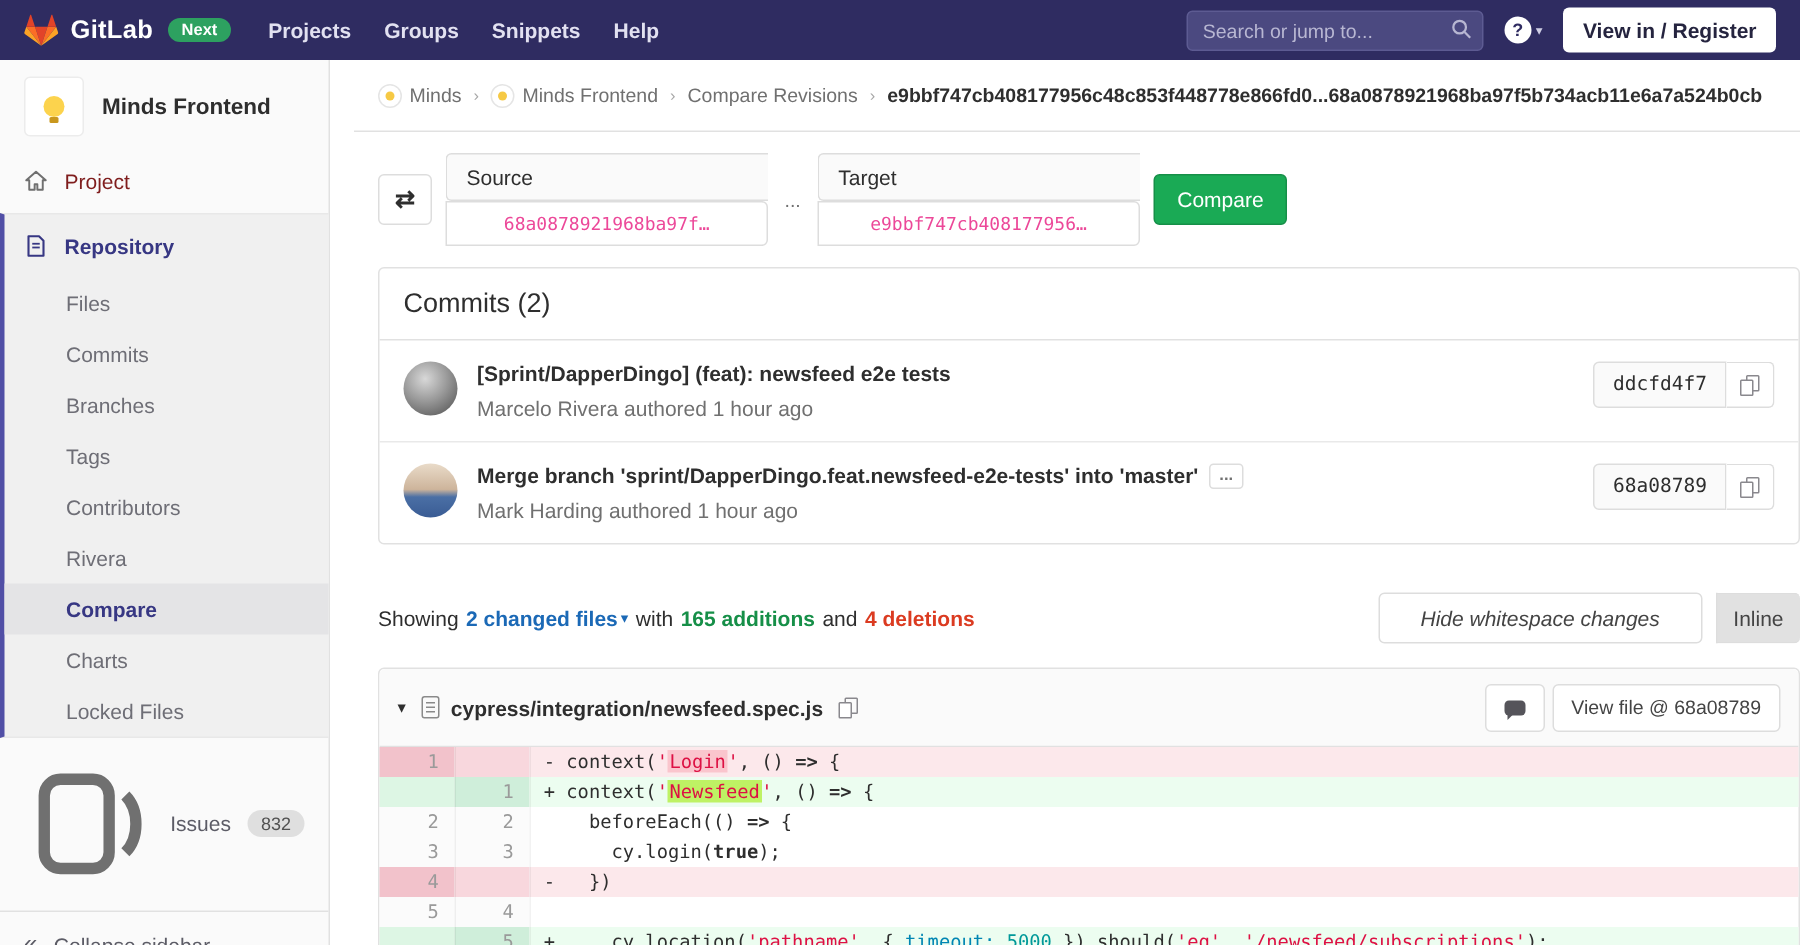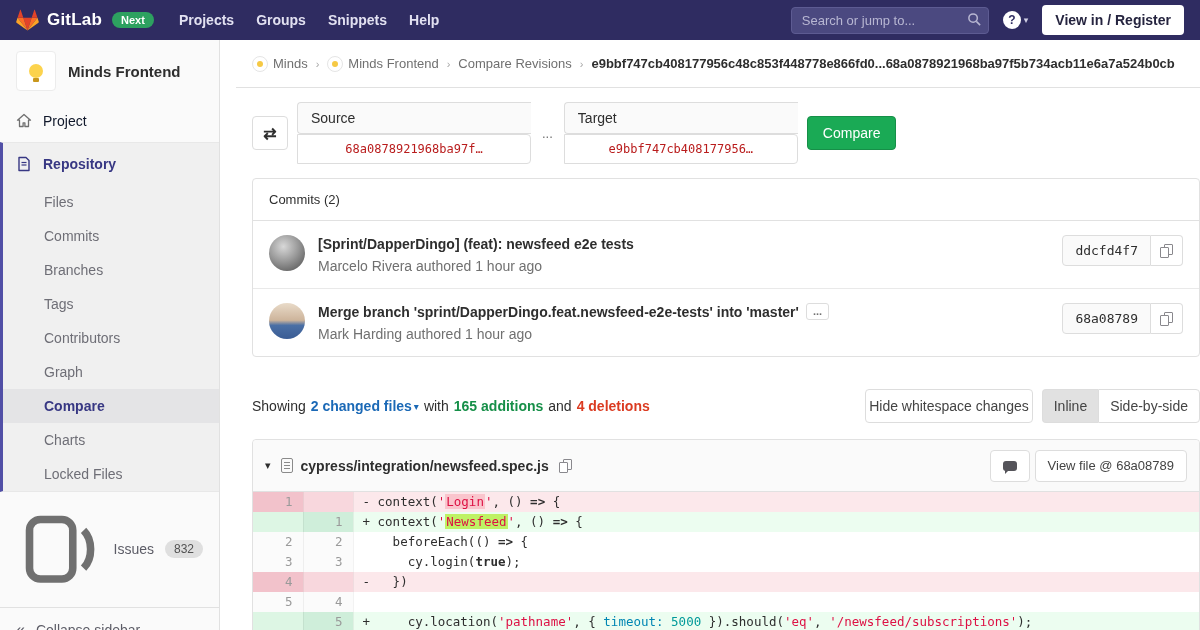--- a/index.html
+++ b/index.html
@@ -33,21 +33,21 @@
   
   .sidebar { position:absolute; top:40px; left:0; width:220px; height:590px;
     background:#fafafa; border-right:1px solid #e1e1e1; display:flex; flex-direction:column; }
   .context-header { display:flex; align-items:center; gap:12px; padding:11px 16px 9px; }
   .avatar-tile { width:40px; height:40px; background:#fff; border:1px solid #ececec;
     border-radius:4px; display:flex; align-items:center; justify-content:center; }
   .bulb { position:relative; width:14px; height:14px; background:#fcd34d; border-radius:50%; }
   .bulb::after { content:""; position:absolute; left:4px; bottom:-4px; width:6px; height:4px;
     background:#c9971d; border-radius:1px; }
   .project-name { font-size:15px; font-weight:bold; color:#2e2e2e; }
-  .nav-item { display:flex; align-items:center; gap:11px; padding:13px 16px; color:#0f172a;
+  .nav-item { display:flex; align-items:center; gap:11px; padding:13px 16px; color:#7f1d1d;
     font-size:14px; cursor:pointer; }
   .nav-item svg { width:16px; height:16px; flex:none; }
   .repo-block { background:#f0f0f0; border-left:3px solid #514fa6; border-top:1px solid #e8e8e8;
     border-bottom:1px solid #e8e8e8; }
   .repo-block .nav-item { padding-left:13px; color:#373783; font-weight:bold; }
   .nav-sub { display:block; padding:9px 16px 9px 41px; font-size:14px; color:#6e6e76;
     cursor:pointer; text-decoration:none; }
   .nav-sub.active { background:#e4e4e6; color:#373783; font-weight:bold; }
   .issues-row { display:flex; align-items:center; gap:11px; padding:14px 16px;
     font-size:14px; color:#5c5c66; cursor:pointer; }
@@ -68,29 +68,29 @@
   .crumb-sep { color:#a7a7a7; margin:0 8px; font-size:11px; }
   .crumb-current { font-weight:bold; color:#2e2e2e; }
 
   .compare-form { display:flex; align-items:center; gap:9px; margin:14px 16px 0; }
   .swap-btn { width:36px; height:34px; border:1px solid #ddd; border-radius:4px; background:#fff;
     display:flex; align-items:center; justify-content:center; cursor:pointer;
     font-size:16px; font-weight:bold; color:#2e2e2e; }
   .input-group { display:flex;flex-direction:column; }
   .addon { border:1px solid #ddd; border-right:none; background:#fafafa; padding:7px 13px;
     font-size:14px; color:#2e2e2e; border-radius:4px 0 0 4px; }
-  .ref-input { border:1px solid #ddd; border-radius:0 4px 4px 0; width:234px; padding:7px 10px;
-    font-family:"DejaVu Sans Mono", monospace; font-size:12px; color:#b91c1c;
+  .ref-input { border:1px solid #ddd; border-radius:0 4px 4px 0; width:215px; padding:7px 10px;
+    font-family:"DejaVu Sans Mono", monospace; font-size:12px; color:#ec4899;
     text-align:center; background:#fff; outline:none; }
   .dots { color:#707070; font-size:13px; margin:0 2px; }
   .compare-btn { background:#1aaa55; border:1px solid #168f48; color:#fff; font-size:14px;
     padding:8px 15px; border-radius:4px; cursor:pointer; }
 
   .panel { margin:14px 16px 0; border:1px solid #e1e1e1; border-radius:4px; }
-  .panel-head { padding:13px 16px; border-bottom:1px solid #e1e1e1; font-size:13px; }
+  .panel-head { padding:13px 16px; border-bottom:1px solid #e1e1e1; font-size:18px; }
   .commit-row { display:flex; align-items:flex-start; padding:14px 16px; }
   .commit-row + .commit-row { border-top:1px solid #e9e9e9; }
   .avatar-photo { width:36px; height:36px; border-radius:50%; flex:none; }
   .avatar-photo.c1 { background:radial-gradient(circle at 40% 32%, #d8d8d8 0%, #9a9a9a 45%, #4a4a4a 100%); }
   .avatar-photo.c2 { background:linear-gradient(180deg, #e9dbc9 0%, #cdb49b 48%, #4a6fa5 62%, #3a5c94 100%); }
   .commit-main { flex:1; margin-left:13px; }
   .commit-title { font-size:14px; font-weight:bold; color:#2e2e2e; cursor:pointer; }
   .expander { display:inline-block; border:1px solid #ddd; border-radius:3px; background:#fff;
     color:#707070; font-size:11px; font-weight:bold; line-height:11px; padding:2px 6px;
     margin-left:7px; cursor:pointer; vertical-align:2px; }
@@ -107,22 +107,22 @@
   .icon-copy::after { content:""; position:absolute; bottom:0; left:0; width:7px; height:9px;
     border:1px solid #89888d; border-radius:1px; background:#fff; }
 
   .diff-summary { display:flex; align-items:center; margin:32px 16px 0; font-size:14px; }
   .diff-summary .word { margin-right:5px; }
   .link-blue { color:#1b69b6; font-weight:bold; cursor:pointer; margin-right:2px; }
   .caret-blue { color:#1b69b6; font-size:10px; margin-right:5px; cursor:pointer; }
   .add-green { color:#168f48; font-weight:bold; margin-right:5px; }
   .del-red { color:#db3b21; font-weight:bold; }
   .summary-actions { margin-left:auto; display:flex; align-items:center; gap:9px; }
-  .btn-white { border:1px solid #ddd; background:#fff; border-radius:4px; padding:8px 3px;
-    font-size:14px; color:#444; cursor:pointer; }
+  .btn-white { border:1px solid #ddd; background:#fff; border-radius:4px; padding:8px 27px;
+    font-size:14px; color:#444; cursor:pointer;font-style:italic; }
   .btn-group { display:flex; }
   .seg { border:1px solid #ddd; background:#fff; padding:8px 11px; font-size:14px; color:#444; cursor:pointer; }
   .seg:first-child { border-radius:4px 0 0 4px; border-right:none; }
   .seg:last-child { border-radius:0 4px 4px 0; }
   .seg.active { background:#e1e1e1; }
 
   .diff-panel { margin:16px 16px 0; border:1px solid #e1e1e1; border-radius:4px 4px 0 0; }
   .diff-head { background:#fafafa; border-bottom:1px solid #e1e1e1; border-radius:4px 4px 0 0;
     display:flex; align-items:center; padding:10px 12px; height:52px; }
   .caret-down { font-size:11px; color:#2e2e2e; margin-right:10px; cursor:pointer; }
@@ -222,21 +222,21 @@
         <line x1="5.5" y1="9" x2="10.5" y2="9" stroke="#373783" stroke-width="1.2"></line>
       </svg>
       <span>Repository</span>
     </div>
     <div id="repo-subitems">
         <a class="nav-sub">Files</a>
         <a class="nav-sub">Commits</a>
         <a class="nav-sub">Branches</a>
         <a class="nav-sub">Tags</a>
         <a class="nav-sub">Contributors</a>
-        <a class="nav-sub">Graph</a>
+        <a class="nav-sub">Rivera</a>
         <a class="nav-sub active">Compare</a>
         <a class="nav-sub">Charts</a>
         <a class="nav-sub">Locked Files</a>
       </div>
   </div>
   <div class="issues-row">
     <svg viewBox="0 0 16 16">
       <rect x="2.5" y="2.5" width="8" height="11" rx="2" fill="none" stroke="#707070" stroke-width="1.4"></rect>
       <path d="M12.5 4.5c1 1 1.3 2.2 1.3 3.5s-.3 2.5-1.3 3.5" fill="none" stroke="#707070" stroke-width="1.4"></path>
     </svg>
@@ -320,21 +320,20 @@
     <span class="link-blue">2 changed files</span>
     <span class="caret-blue">▾</span>
     <span class="word">with</span>
     <span class="add-green">165 additions</span>
     <span class="word">and</span>
     <span class="del-red">4 deletions</span>
     <div class="summary-actions">
       <button class="btn-white">Hide whitespace changes</button>
       <div class="btn-group">
         <button class="seg active">Inline</button>
-        <button class="seg">Side-by-side</button>
       </div>
     </div>
   </div>
 
   <div class="diff-panel">
     <div class="diff-head">
       <span class="caret-down">▾</span>
       <span class="file-icon"></span>
       <span class="file-path">cypress/integration/newsfeed.spec.js</span>
       <span class="icon-copy"></span>

